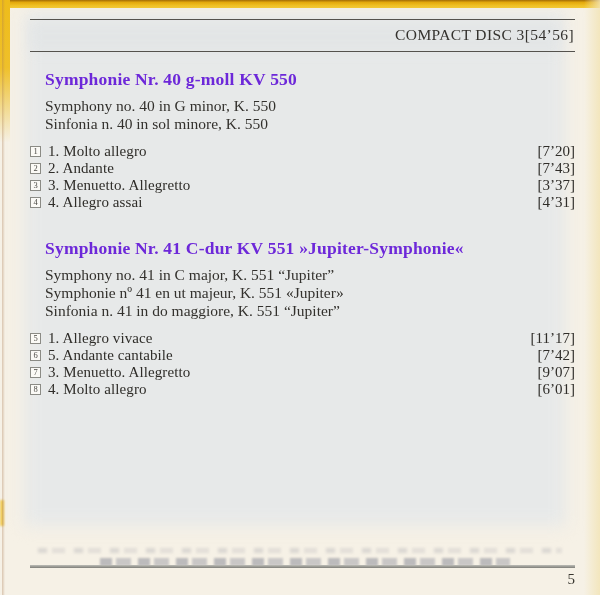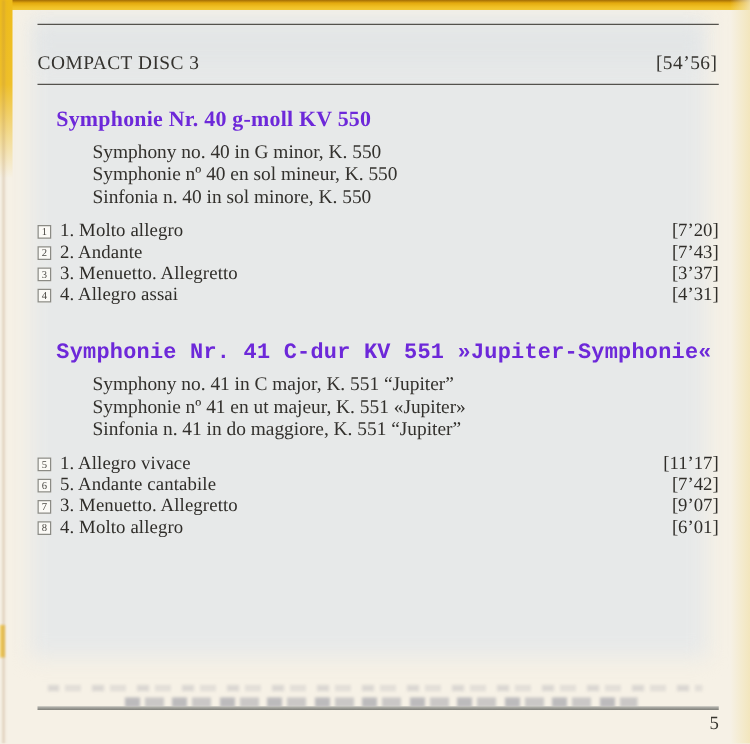--- a/index.html
+++ b/index.html
@@ -45,33 +45,32 @@
     background:linear-gradient(to left,rgba(242,228,182,.85),rgba(242,228,182,0));
   }
   
   .content {
     position:absolute; left:30px; top:0; width:545px;
     color:#2e2c28;
   }
   .rule { border-top:1.5px solid #54524d; height:0; }
   .rule-a { margin-top:19px; }
   .header-row {
-    display:flex; justify-content:space-between; align-items:baseline;
+    display:flex; justify-content:flex-end; align-items:baseline;
     font-size:15.5px; letter-spacing:.4px; padding:6px 1px 7px 0;
     color:#34322e;
-    margin-top:16px;
   }
   .section { margin-left:15px; }
   .section-title {
     font-size:17.5px; font-weight:bold; color:#6d28d9;
     letter-spacing:.2px;
   }
   .section-title.first { margin-top:17px; }
-  .section-title.second { margin-top:27px;font-family:Liberation Mono, monospace; }
-  .subtitle { font-size:15.5px; line-height:18px; color:#33312d;margin-left:29px; }
+  .section-title.second { margin-top:27px; }
+  .subtitle { font-size:15.5px; line-height:18px; color:#33312d; }
   .subtitle.first-sub { margin-top:7px; }
   .track-list { margin-top:10px; }
   .track-row {
     display:flex; align-items:center; height:17px; font-size:15px; color:#2f2d29;
   }
   .track-box {
     width:11px; height:11px; flex:0 0 11px;
     border:1px solid #8b8b85; background:#fbfaf6;
     font-size:8.5px; line-height:9.5px; text-align:center; color:#4c4a45;
     margin-right:7px;
@@ -118,21 +117,20 @@
     <div class="rule rule-a"></div>
     <div class="header-row">
       <span>COMPACT DISC 3</span>
       <span>[54’56]</span>
     </div>
     <div class="rule"></div>
 
     <div class="section">
       <div class="section-title first">Symphonie Nr. 40 g-moll KV 550</div>
       <div class="subtitle first-sub">Symphony no. 40 in G minor, K. 550</div>
-      <div class="subtitle">Symphonie nº 40 en sol mineur, K. 550</div>
       <div class="subtitle">Sinfonia n. 40 in sol minore, K. 550</div>
     </div>
     <div class="track-list">
       <div class="track-row">
         <span class="track-box">1</span>
         <span class="track-label">1. Molto allegro</span>
         <span class="track-time">[7’20]</span>
       </div>
       <div class="track-row">
         <span class="track-box">2</span>

